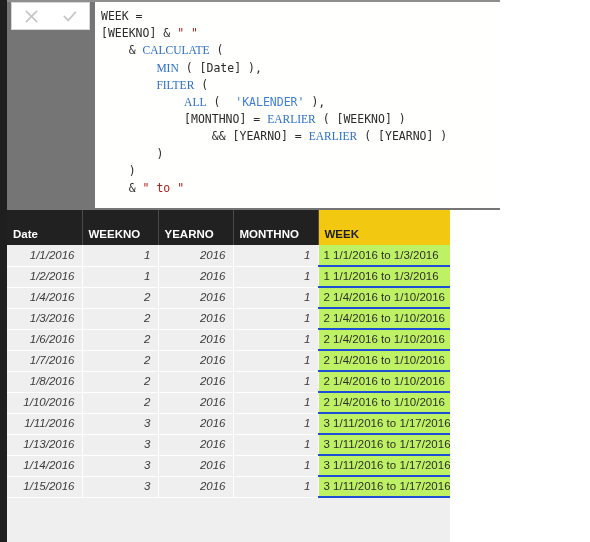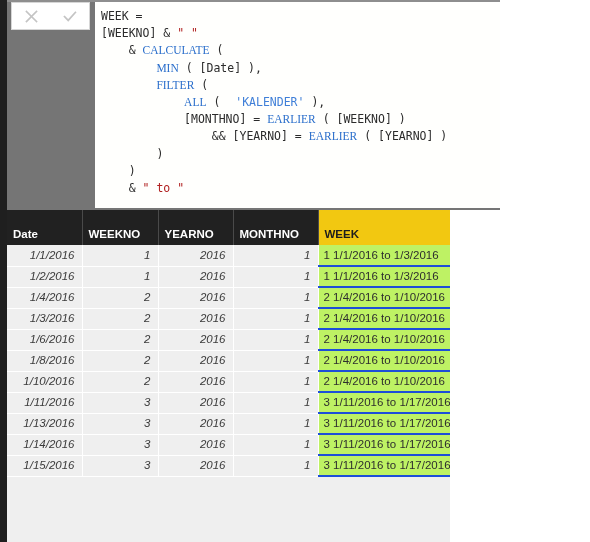--- a/index.html
+++ b/index.html
@@ -238,20 +238,27 @@
             <td class="cell-week">2 1/4/2016 to 1/10/2016</td>
           </tr>
           <tr>
             <td>1/6/2016</td>
             <td>2</td>
             <td>2016</td>
             <td>1</td>
             <td class="cell-week">2 1/4/2016 to 1/10/2016</td>
           </tr>
           <tr>
+            <td>1/7/2016</td>
+            <td>2</td>
+            <td>2016</td>
+            <td>1</td>
+            <td class="cell-week">2 1/4/2016 to 1/10/2016</td>
+          </tr>
+          <tr>
             <td>1/8/2016</td>
             <td>2</td>
             <td>2016</td>
             <td>1</td>
             <td class="cell-week">2 1/4/2016 to 1/10/2016</td>
           </tr>
           <tr>
             <td>1/10/2016</td>
             <td>2</td>
             <td>2016</td>

